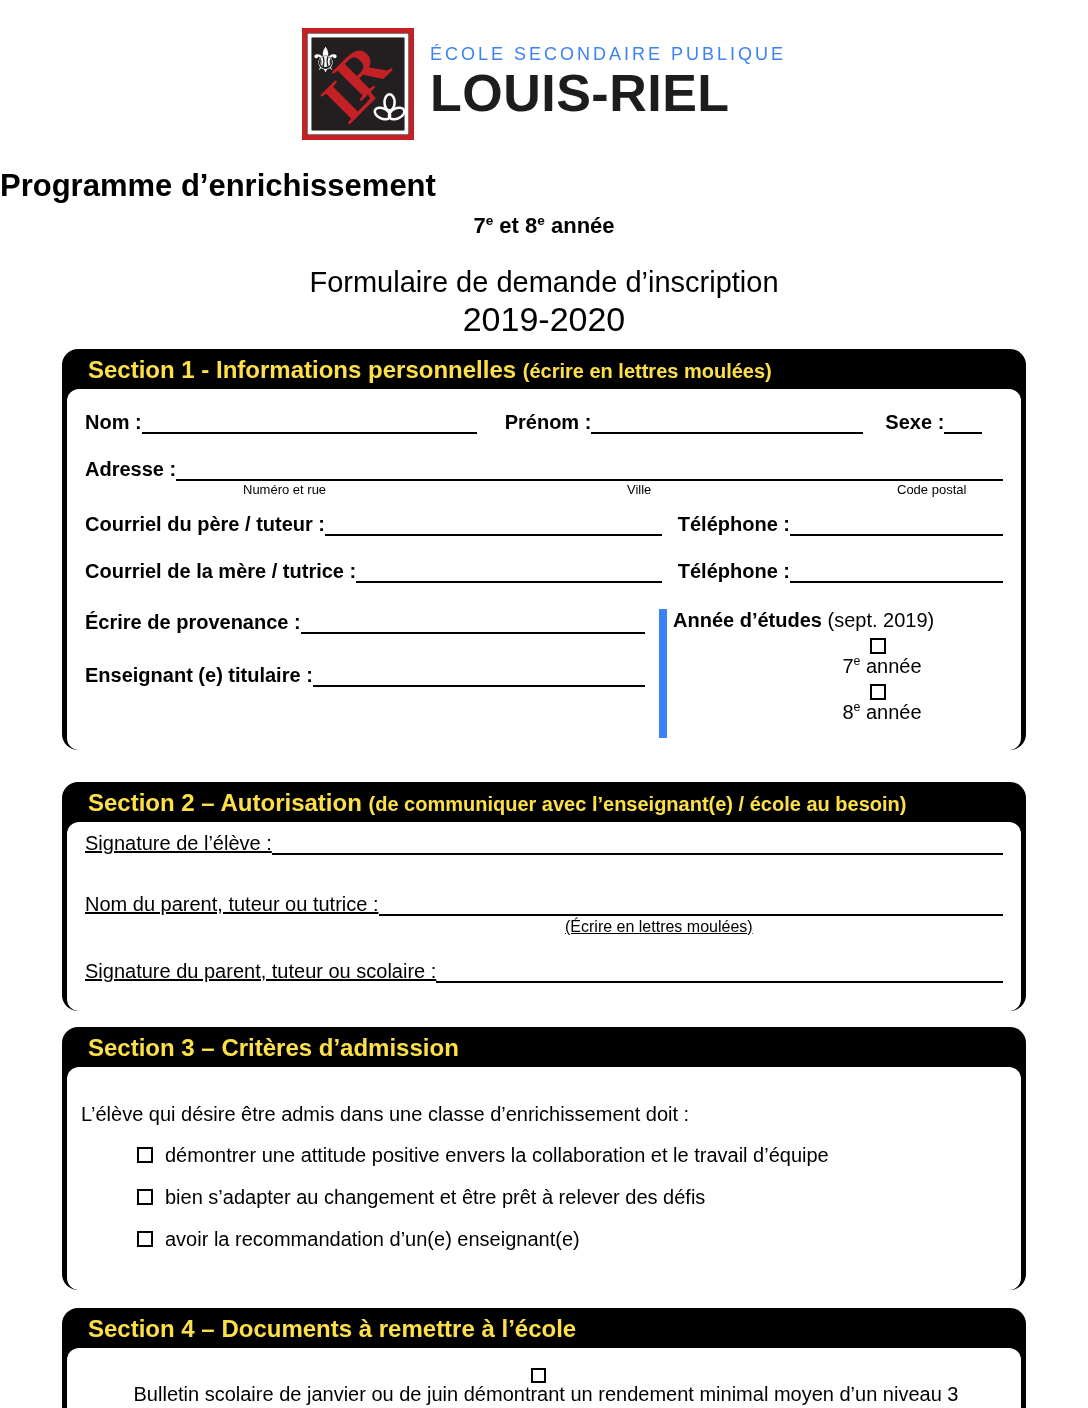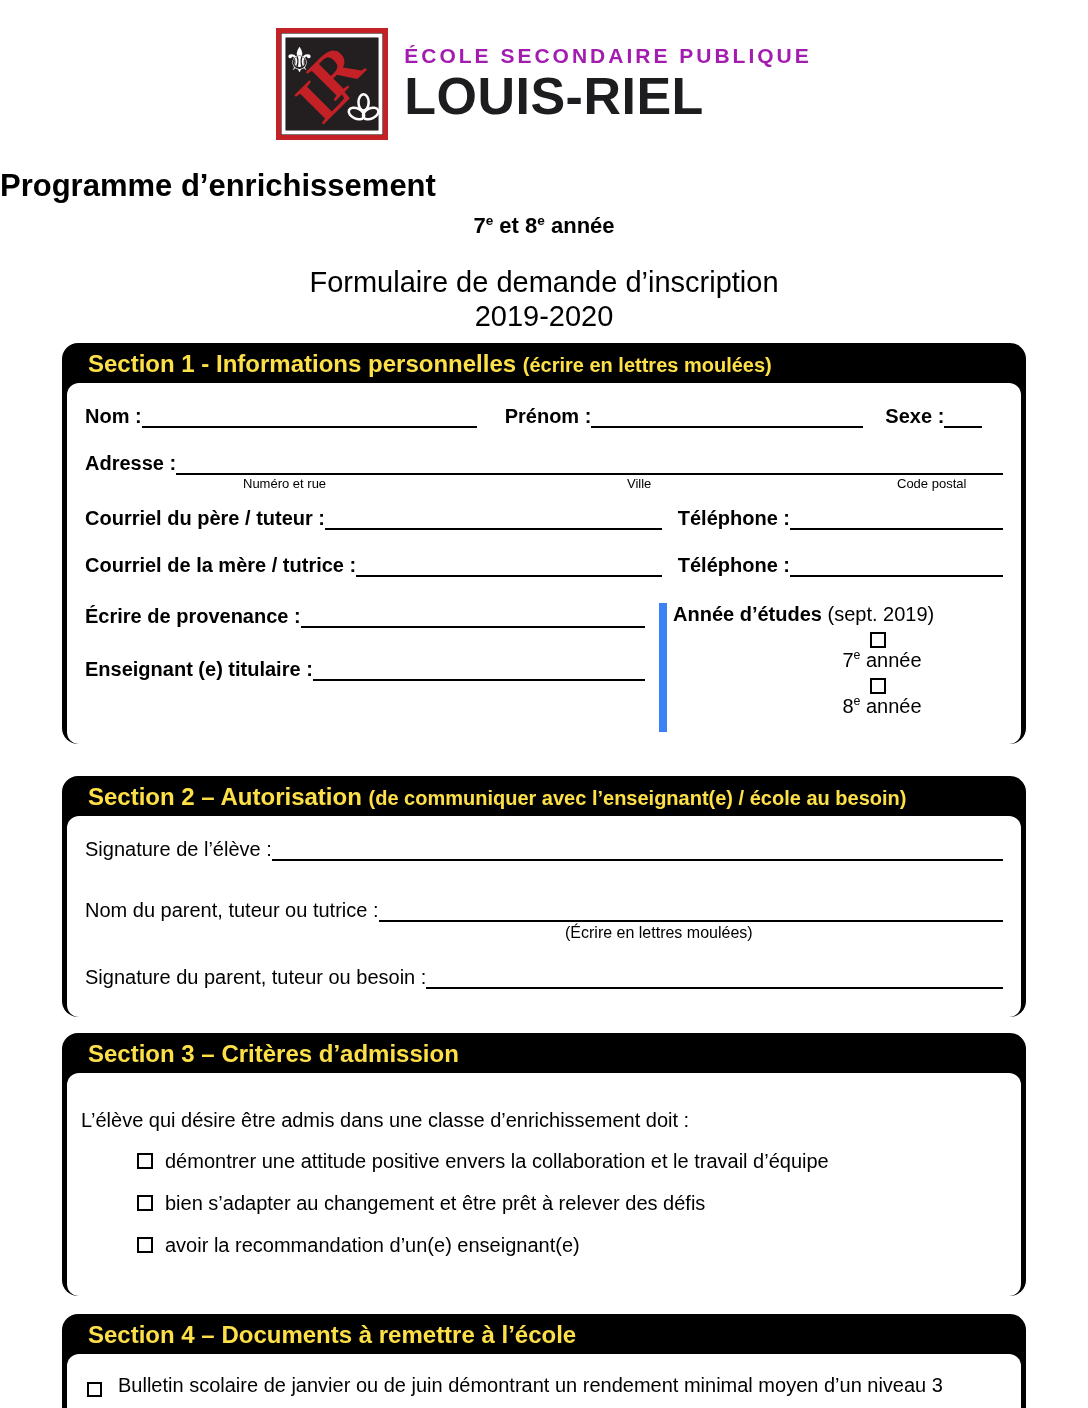--- a/index.html
+++ b/index.html
@@ -7,27 +7,27 @@
   .page {
     width: 1088px; height: 1408px; position: relative; overflow: hidden;
     background: #fff; color: #000;
     font-family: "Liberation Sans", sans-serif;
   }
 
   
   .brand-row { display: flex; justify-content: center; align-items: flex-start; gap: 16px; padding-top: 28px; }
   .logo-svg { width: 112px; height: 112px; display: block; }
   .org-block { display: flex; flex-direction: column; padding-top: 16px; }
-  .org-line1 { font-size: 21px; font-weight: bold; letter-spacing: 3px; color: #a21caf; }
+  .org-line1 { font-size: 18px; font-weight: normal; letter-spacing: 3px; color: #3b82f6; }
   .org-line2 { font-size: 52px; font-weight: bold; letter-spacing: 0.5px; color: #1d1d1f; line-height: 1.02; margin-top: 2px; }
 
   .title1 { font-size: 31px; font-weight: bold; margin-top: 28px; }
   .title2 { text-align: center; font-size: 22px; font-weight: bold; margin-top: 9px; }
   .title3 { text-align: center; font-size: 29px; margin-top: 26px; line-height: 1.2; }
-  .title4 { text-align: center; font-size: 29px; line-height: 1.15; }
+  .title4 { text-align: center; font-size: 34px; line-height: 1.15; }
   .supe { font-size: 0.62em; vertical-align: super; }
 
   
   .section { margin: 0 62px; background: #000; border-radius: 16px; }
   .sec-head { color: #fde047; font-size: 24px; font-weight: bold; padding: 7px 10px 5px 26px; white-space: nowrap; }
   .sec-head .hnote { font-size: 20px; }
   .sec-body { background: #fff; border-radius: 12px; margin: 0 5px 5px 5px; }
 
   .s1 { margin-top: 10px; }
   .s2 { margin-top: 32px; }
@@ -62,36 +62,36 @@
   .s1-ecole { margin-top: 2px; }
   .s1-ens { margin-top: 30px; }
   .s1-bottom-right { width: 344px; border-left: 8px solid #3b82f6; padding: 0 4px 14px 6px; }
   .annee-line { font-size: 20px; }
   .grade-row { display: flex; align-items: center; margin-top: 6px; padding-left: 92px; font-size: 20px; flex-direction: column; }
 
   .cb { display: inline-block; width: 16px; height: 16px; border: 2px solid #000; background: #fff; flex: none; }
   .grade-row .cb { margin-right: 9px; }
 
   
-  .s2-body { padding: 22px 18px 28px 18px; }
+  .s2-body { padding: 10px 18px 28px 18px; text-decoration: underline; }
   .s2-row .blank { flex: 1; }
   .s2-r2 { margin-top: 38px; }
   .s2-note { font-size: 16px; margin: 2px 0 0 480px; }
   .s2-r3 { margin-top: 24px; }
 
   
   .s3-body { padding: 30px 18px 20px 14px; }
   .s3-intro { font-size: 20px; margin: 6px 0 0 0; }
   .s3-items { margin-top: 18px; }
   .s3-item { display: flex; align-items: center; margin: 0 0 19px 56px; font-size: 20px; }
   .s3-item .cb { margin-right: 12px; }
 
   
   .s4-body { padding: 12px 16px 14px 14px; }
-  .s4-item { display: flex; align-items: flex-end; font-size: 20px; margin: 8px 0 10px 6px; }
+  .s4-item { display: flex; align-items: center; font-size: 20px; margin: 8px 0 10px 6px; flex-direction: column; }
   .s4-item .cb { width: 15px; height: 15px; margin-right: 16px; }
 </style>
 </head>
 <body>
 
 <div class="page">
 
   <div class="brand-row">
     <svg class="logo-svg" viewBox="0 0 110 110">
       <rect x="0" y="0" width="110" height="110" fill="#1d1d1f"></rect>
@@ -190,21 +190,21 @@
       <div class="row s2-row">
         <span class="lbl-r">Signature de l’élève :</span>
         <span class="blank"></span>
       </div>
       <div class="row s2-row s2-r2">
         <span class="lbl-r">Nom du parent, tuteur ou tutrice :</span>
         <span class="blank"></span>
       </div>
       <div class="s2-note">(Écrire en lettres moulées)</div>
       <div class="row s2-row s2-r3">
-        <span class="lbl-r">Signature du parent, tuteur ou besoin :</span>
+        <span class="lbl-r">Signature du parent, tuteur ou scolaire :</span>
         <span class="blank"></span>
       </div>
     </div>
   </div>
 
   <div class="section s3">
     <div class="sec-head">Section 3 – Critères d’admission</div>
     <div class="sec-body s3-body">
       <p class="s3-intro">L’élève qui désire être admis dans une classe d’enrichissement doit :</p>
       <div class="s3-items">

